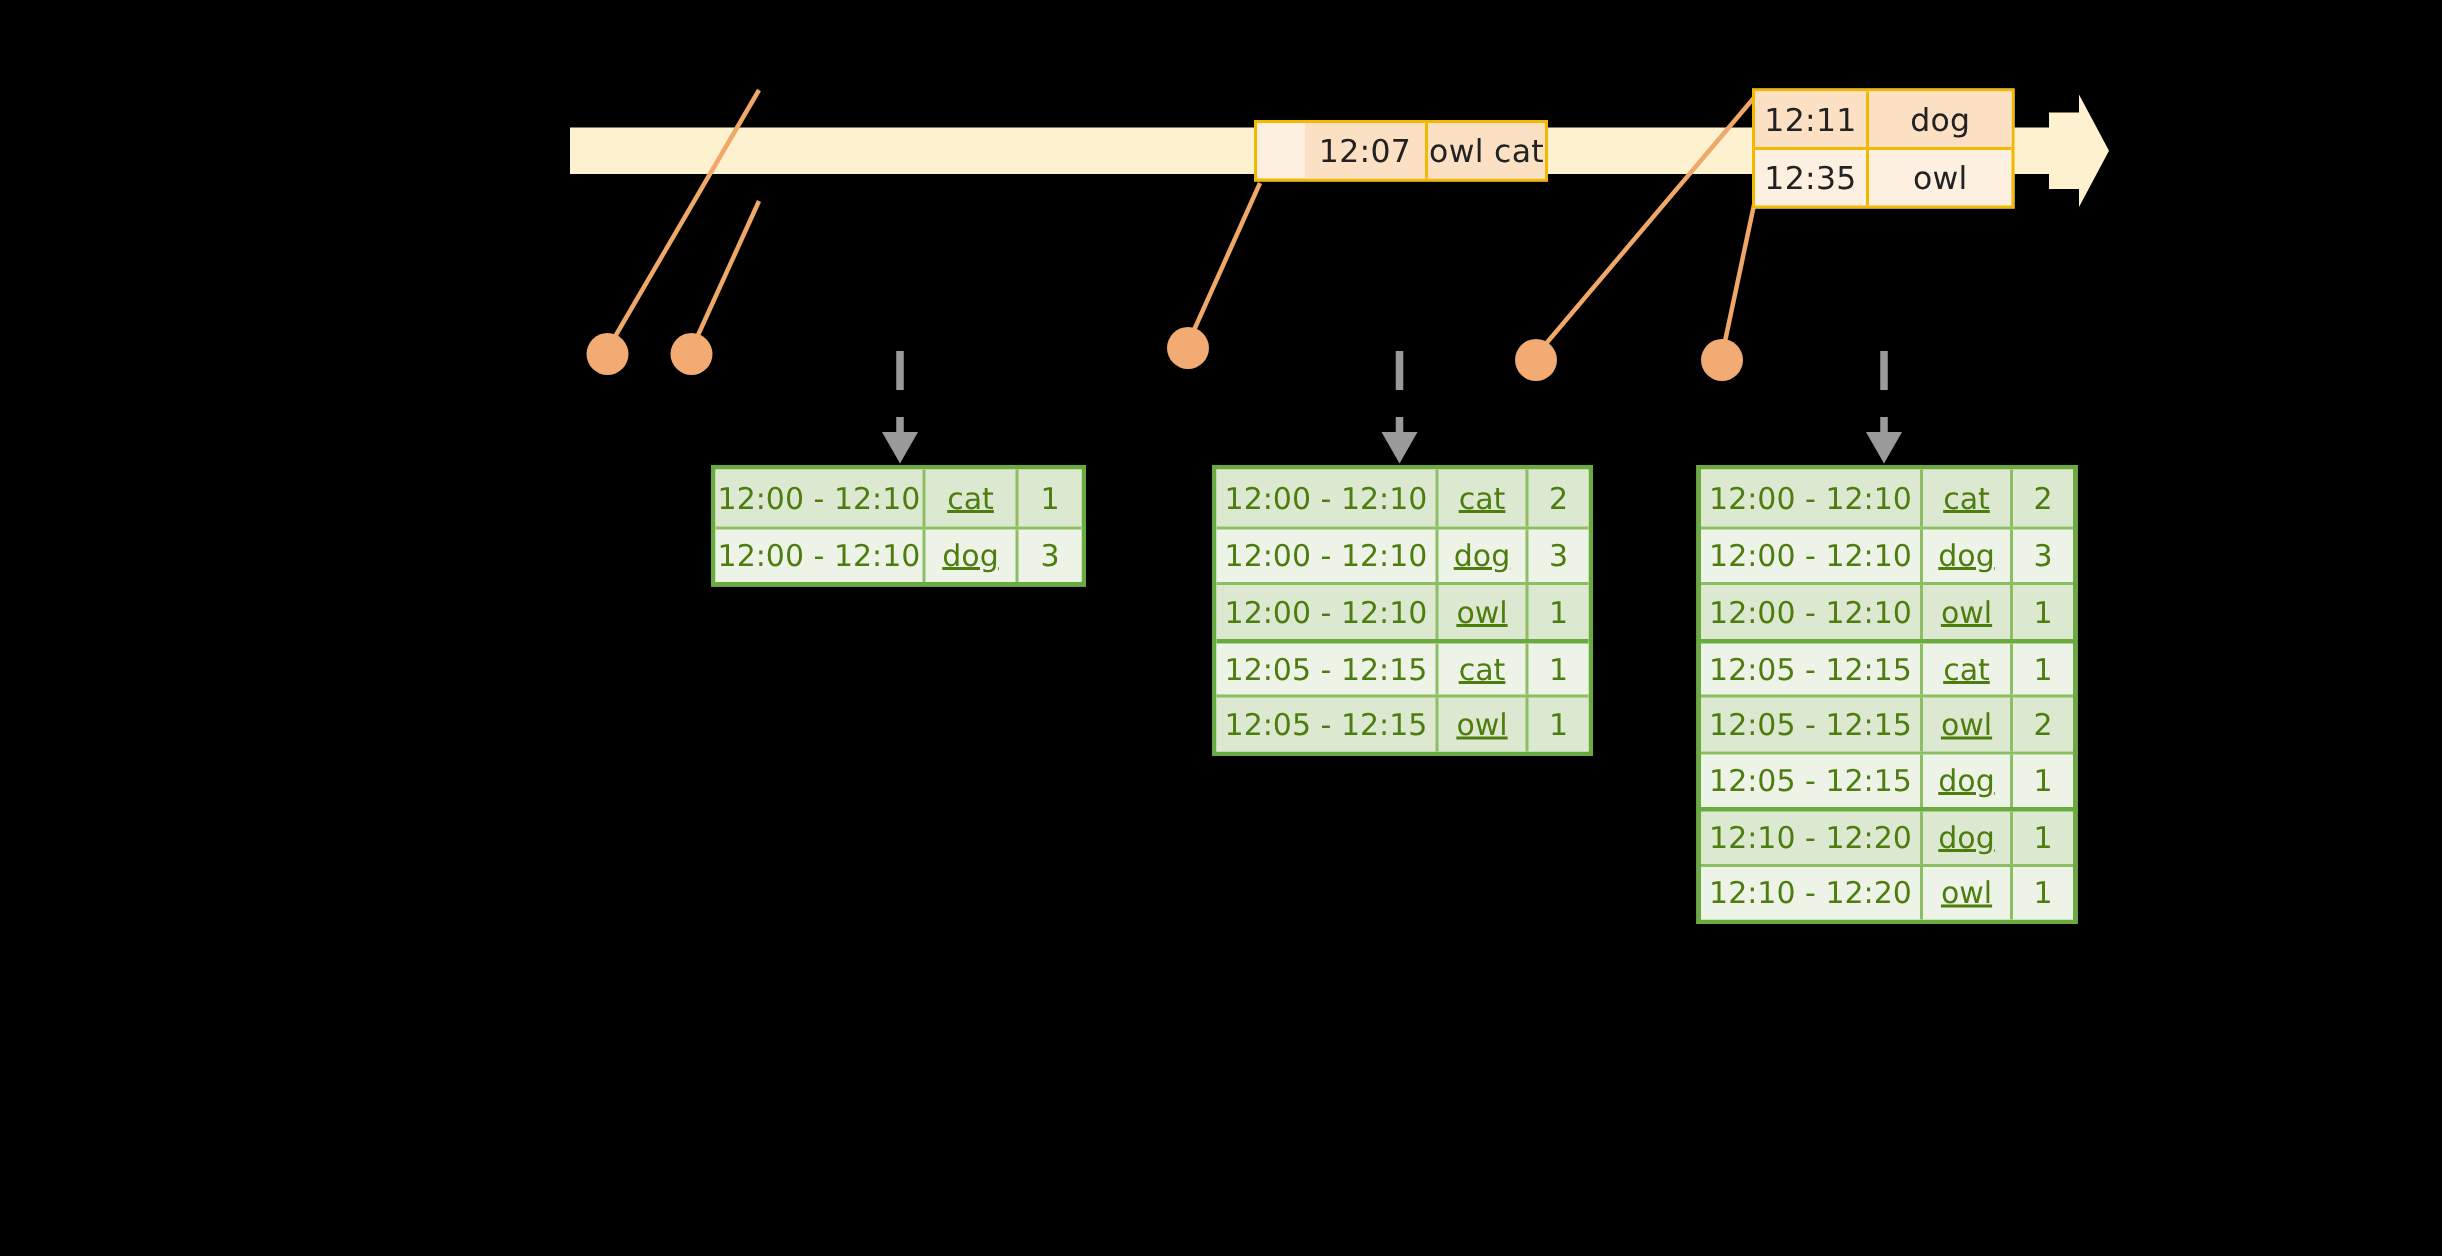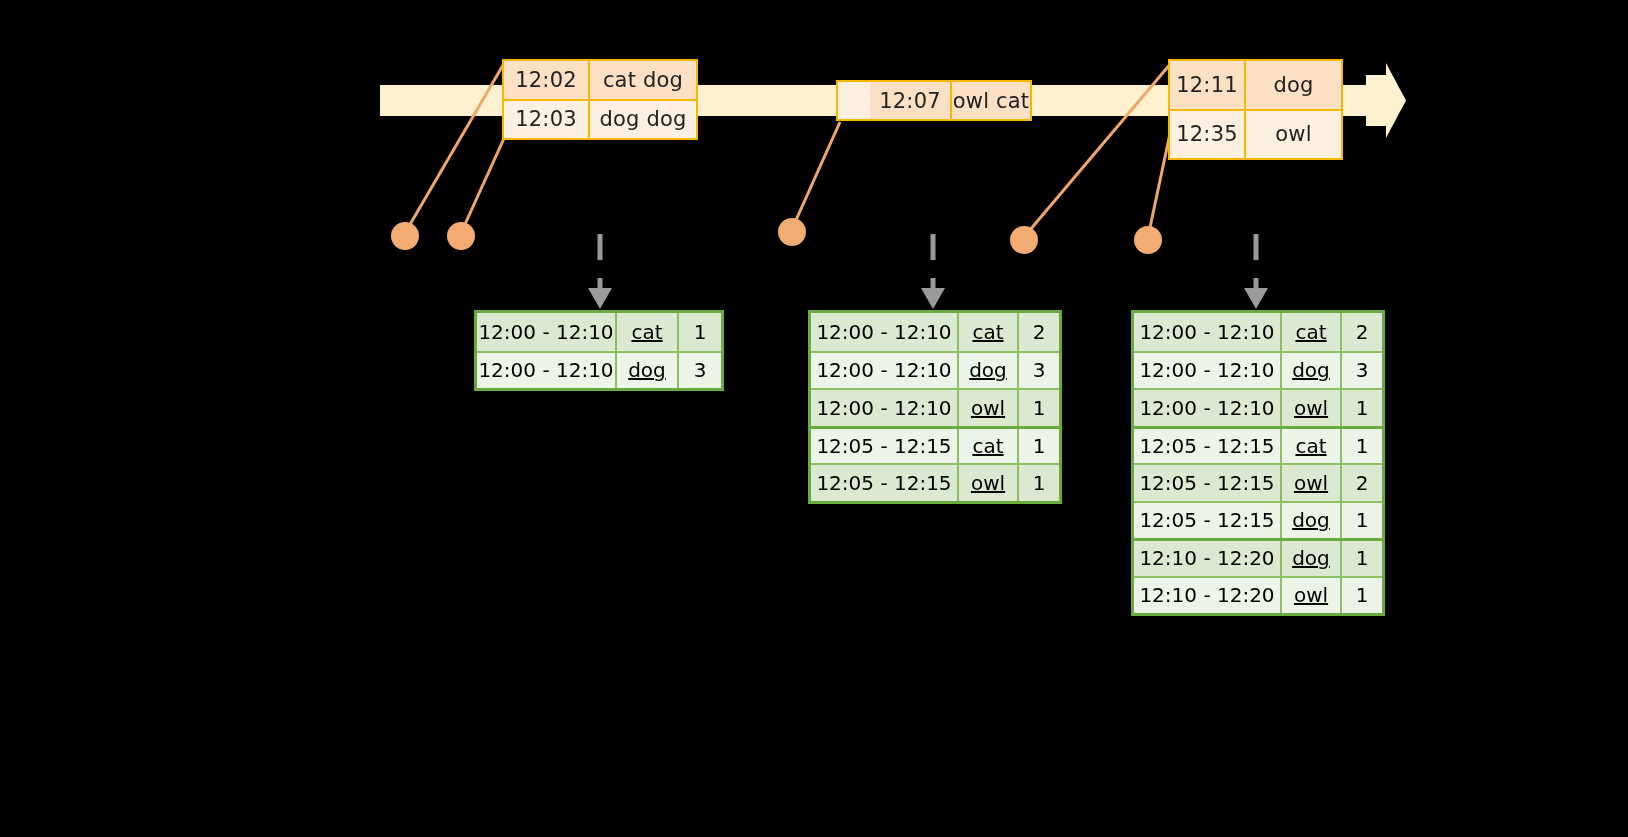--- a/index.html
+++ b/index.html
@@ -19,32 +19,32 @@
   .erow{display:flex;flex:1;}
   .erow + .erow{border-top:2px solid #f5b800;}
   .erow.shade{background:#fbe0c4;}
   .ecell{display:flex;align-items:center;justify-content:center;
          font-size:21px;color:#222;letter-spacing:.2px;}
   .ecell.t{width:84px;border-right:2px solid #f5b800;}
   .ecell.v{flex:1;}
 
   .ebox-a{left:502px;top:59px;width:196px;height:81px;}
   .ebox-b{left:836px;top:80px;width:196px;height:41px;padding-left:32px;}
-  .ebox-c{left:1168px;top:59px;width:175px;height:101px;}
+  .ebox-c{left:1168px;top:59px;width:175px;height:80px;}
   .ebox-b .ecell.t{width:80px;}
   .ebox-c .ecell.t{width:74px;}
 
   
   .gtable{position:absolute;border:3px solid #6aab3f;box-sizing:border-box;
           background:#eaf1e2;z-index:4;}
   .grow{display:flex;height:37.5px;box-sizing:border-box;background:#eef3e8;}
   .grow.alt{background:#dde8d0;}
   .grow.gap{border-top:3px solid #6aab3f;}
   .gcell{display:flex;align-items:center;justify-content:center;
-         font-size:20px;color:#000000;box-sizing:border-box;
+         font-size:20px;color:#4d7c0f;box-sizing:border-box;
          border-right:2px solid #8cbf63;}
   .gcell:last-child{border-right:none;}
   .grow + .grow{border-top:2px solid #8cbf63;}
   .grow.gap{border-top:3px solid #6aab3f;}
   .gcell.rng{width:140px;}
   .gcell.key{width:62px;text-decoration:underline;}
   .gcell.cnt{width:42px;}
 
   .tbl-1{left:474px;top:310px;}
   .tbl-2{left:808px;top:310px;}
@@ -86,30 +86,20 @@
       <line x1="933" y1="234" x2="933" y2="288"></line>
       <line x1="1256" y1="234" x2="1256" y2="288"></line>
     </g>
     <g fill="#9a9a9a">
       <polygon points="588,288 612,288 600,309"></polygon>
       <polygon points="921,288 945,288 933,309"></polygon>
       <polygon points="1244,288 1268,288 1256,309"></polygon>
     </g>
   </svg>
 
-  <div class="ebox ebox-a">
-    <div class="erow shade">
-      <div class="ecell t">12:02</div>
-      <div class="ecell v">cat dog</div>
-    </div>
-    <div class="erow">
-      <div class="ecell t">12:03</div>
-      <div class="ecell v">dog dog</div>
-    </div>
-  </div>
 
   <div class="ebox ebox-b">
     <div class="erow shade">
       <div class="ecell t">12:07</div>
       <div class="ecell v">owl cat</div>
     </div>
   </div>
 
   <div class="ebox ebox-c">
     <div class="erow shade">

